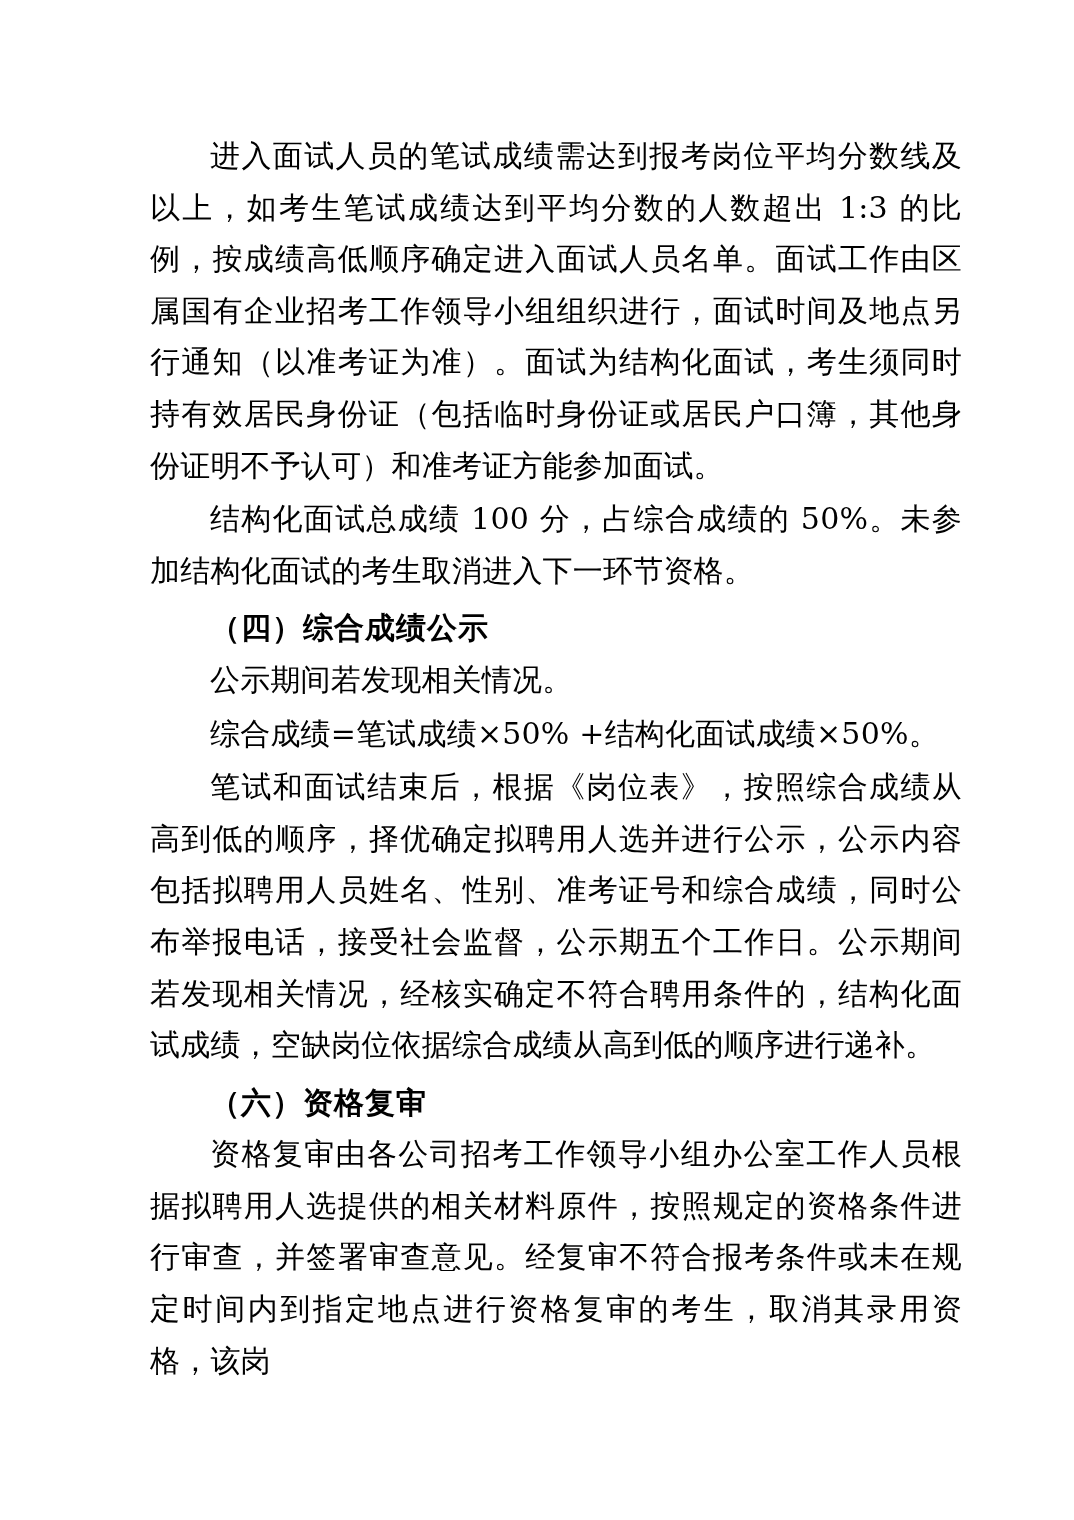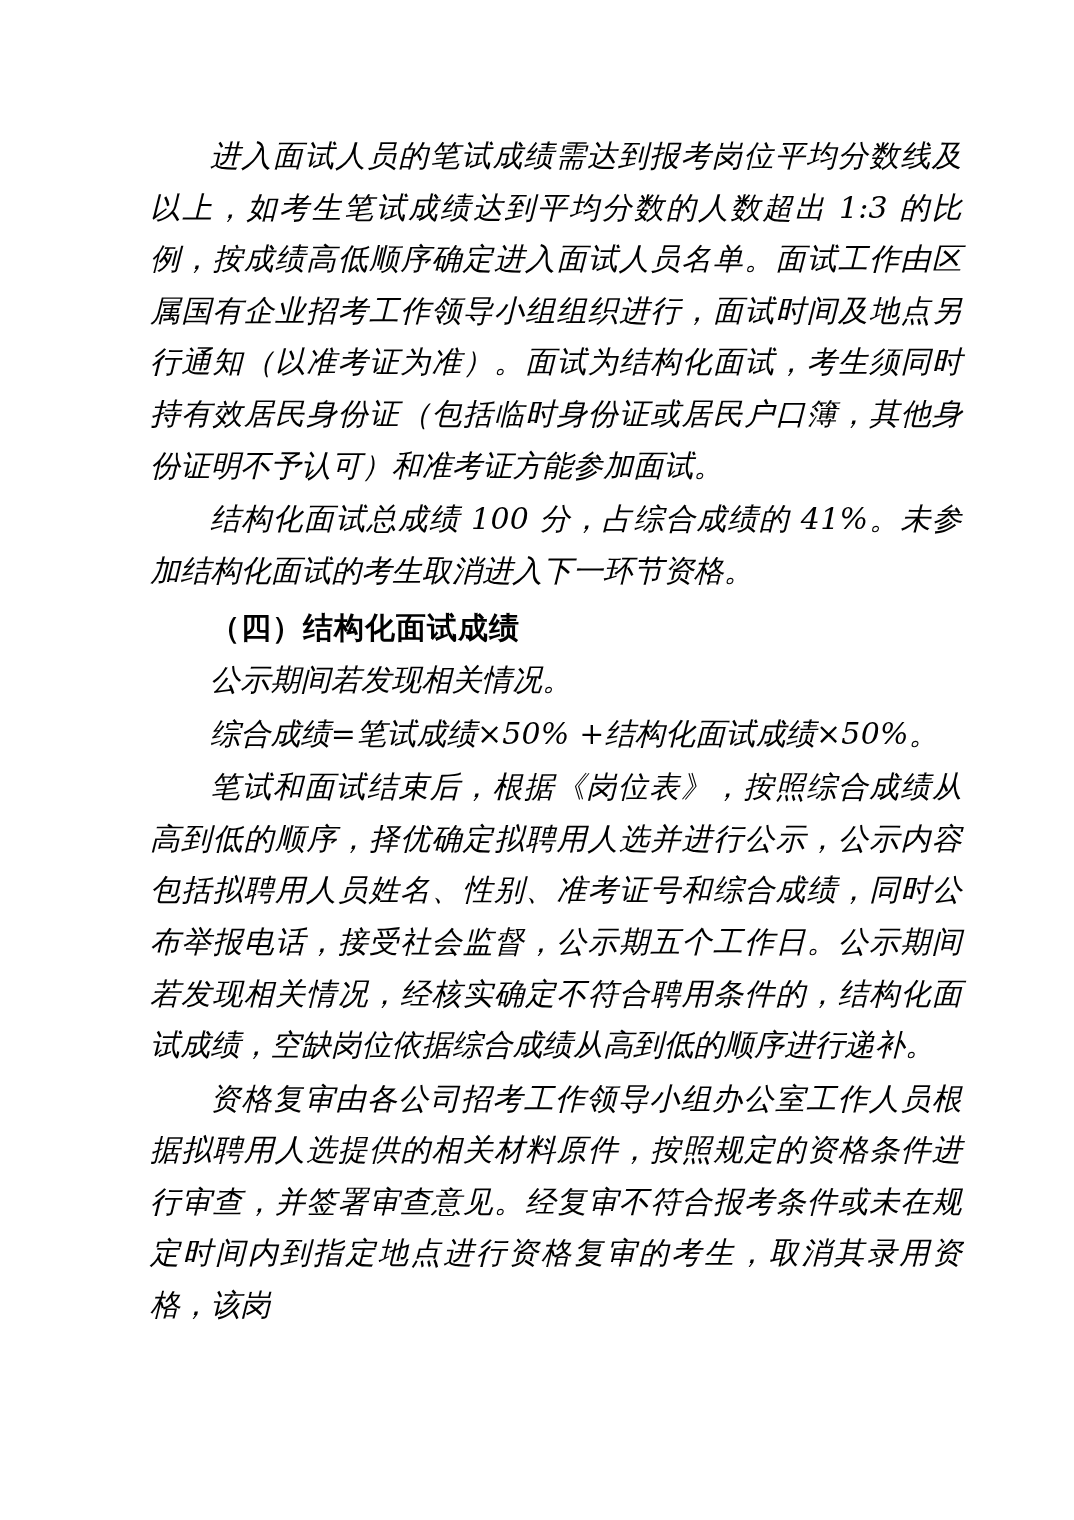--- a/index.html
+++ b/index.html
@@ -19,48 +19,48 @@
     overflow: hidden;
   }
   .body-text {
     font-size: 30px;
     line-height: 1.72;
     text-align: justify;
     text-justify: inter-ideograph;
     text-indent: 2em;
     margin: 0 0 2px 0;
     letter-spacing: 0.2px;
-    font-style: italic;
   }
   .heading {
     font-size: 30px;
     line-height: 1.72;
     font-weight: bold;
     text-indent: 2em;
     margin: 6px 0 0 0;
     letter-spacing: 1px;
     font-family: "DejaVu Serif", "Liberation Serif", serif;
   }
 </style>
 </head>
 <body>
 
 <div class="page">
   <div class="content">
 
     <p class="body-text">进入面试人员的笔试成绩需达到报考岗位平均分数线及以上，如考生笔试成绩达到平均分数的人数超出 1:3 的比例，按成绩高低顺序确定进入面试人员名单。面试工作由区属国有企业招考工作领导小组组织进行，面试时间及地点另行通知（以准考证为准）。面试为结构化面试，考生须同时持有效居民身份证（包括临时身份证或居民户口簿，其他身份证明不予认可）和准考证方能参加面试。</p>
 
-    <p class="body-text">结构化面试总成绩 100 分，占综合成绩的 41%。未参加结构化面试的考生取消进入下一环节资格。</p>
+    <p class="body-text">结构化面试总成绩 100 分，占综合成绩的 50%。未参加结构化面试的考生取消进入下一环节资格。</p>
 
-    <p class="heading">（四）结构化面试成绩</p>
+    <p class="heading">（四）综合成绩公示</p>
 
     <p class="body-text">公示期间若发现相关情况。</p>
 
     <p class="body-text">综合成绩=笔试成绩×50%  +结构化面试成绩×50%。</p>
 
 
     <p class="body-text">笔试和面试结束后，根据《岗位表》，按照综合成绩从高到低的顺序，择优确定拟聘用人选并进行公示，公示内容包括拟聘用人员姓名、性别、准考证号和综合成绩，同时公布举报电话，接受社会监督，公示期五个工作日。公示期间若发现相关情况，经核实确定不符合聘用条件的，结构化面试成绩，空缺岗位依据综合成绩从高到低的顺序进行递补。</p>
 
+    <p class="heading">（六）资格复审</p>
 
     <p class="body-text">资格复审由各公司招考工作领导小组办公室工作人员根据拟聘用人选提供的相关材料原件，按照规定的资格条件进行审查，并签署审查意见。经复审不符合报考条件或未在规定时间内到指定地点进行资格复审的考生，取消其录用资格，该岗</p>
 
   </div>
 </div>
 
 </body></html>

